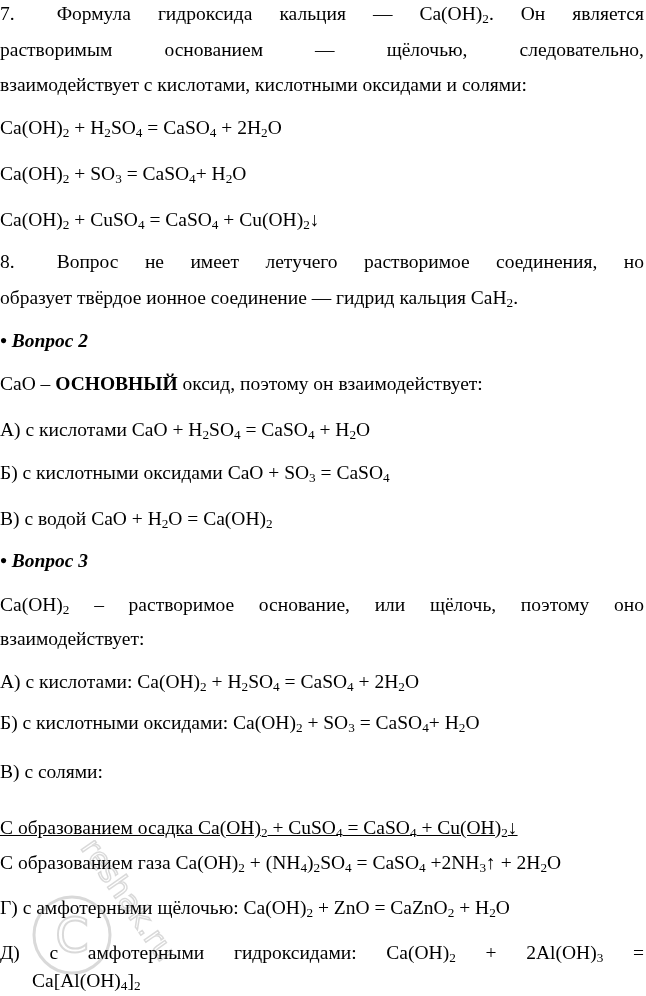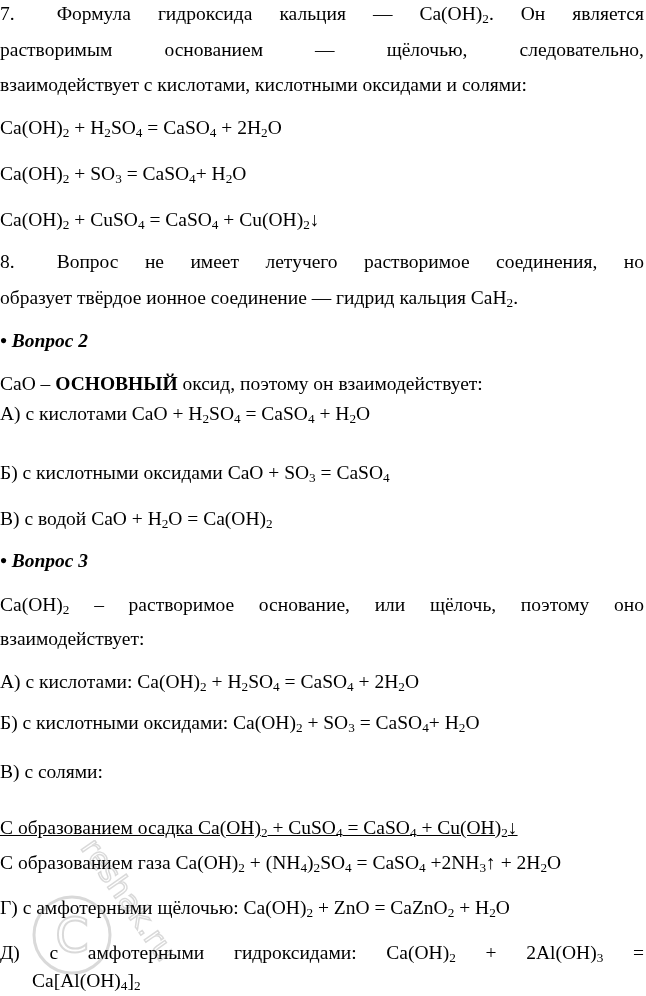--- a/index.html
+++ b/index.html
@@ -69,21 +69,21 @@
     </div>
   </div>
   <div class="p" style="top:284px;">
     <span>образует твёрдое ионное соединение — гидрид кальция CaH</span><sub>2</sub><span>.</span>
   </div>
 
   <div class="p bi" style="top:327px;">• Вопрос 2</div>
   <div class="p" style="top:370px;">
     <span>CaO – </span><span class="b">ОСНОВНЫЙ</span><span> оксид, поэтому он взаимодействует:</span>
   </div>
-  <div class="p" style="top:400px;">
+  <div class="p" style="top:416px;">
     <span>А) с кислотами CaO + H</span><sub>2</sub><span>SO</span><sub>4</sub><span> = CaSO</span><sub>4</sub><span> + H</span><sub>2</sub><span>O</span>
   </div>
   <div class="p" style="top:459px;">
     <span>Б) с кислотными оксидами CaO + SO</span><sub>3</sub><span> = CaSO</span><sub>4</sub>
   </div>
   <div class="p" style="top:505px;">
     <span>В) с водой CaO + H</span><sub>2</sub><span>O = Ca(OH)</span><sub>2</sub>
   </div>
 
   <div class="p bi" style="top:547px;">• Вопрос 3</div>

